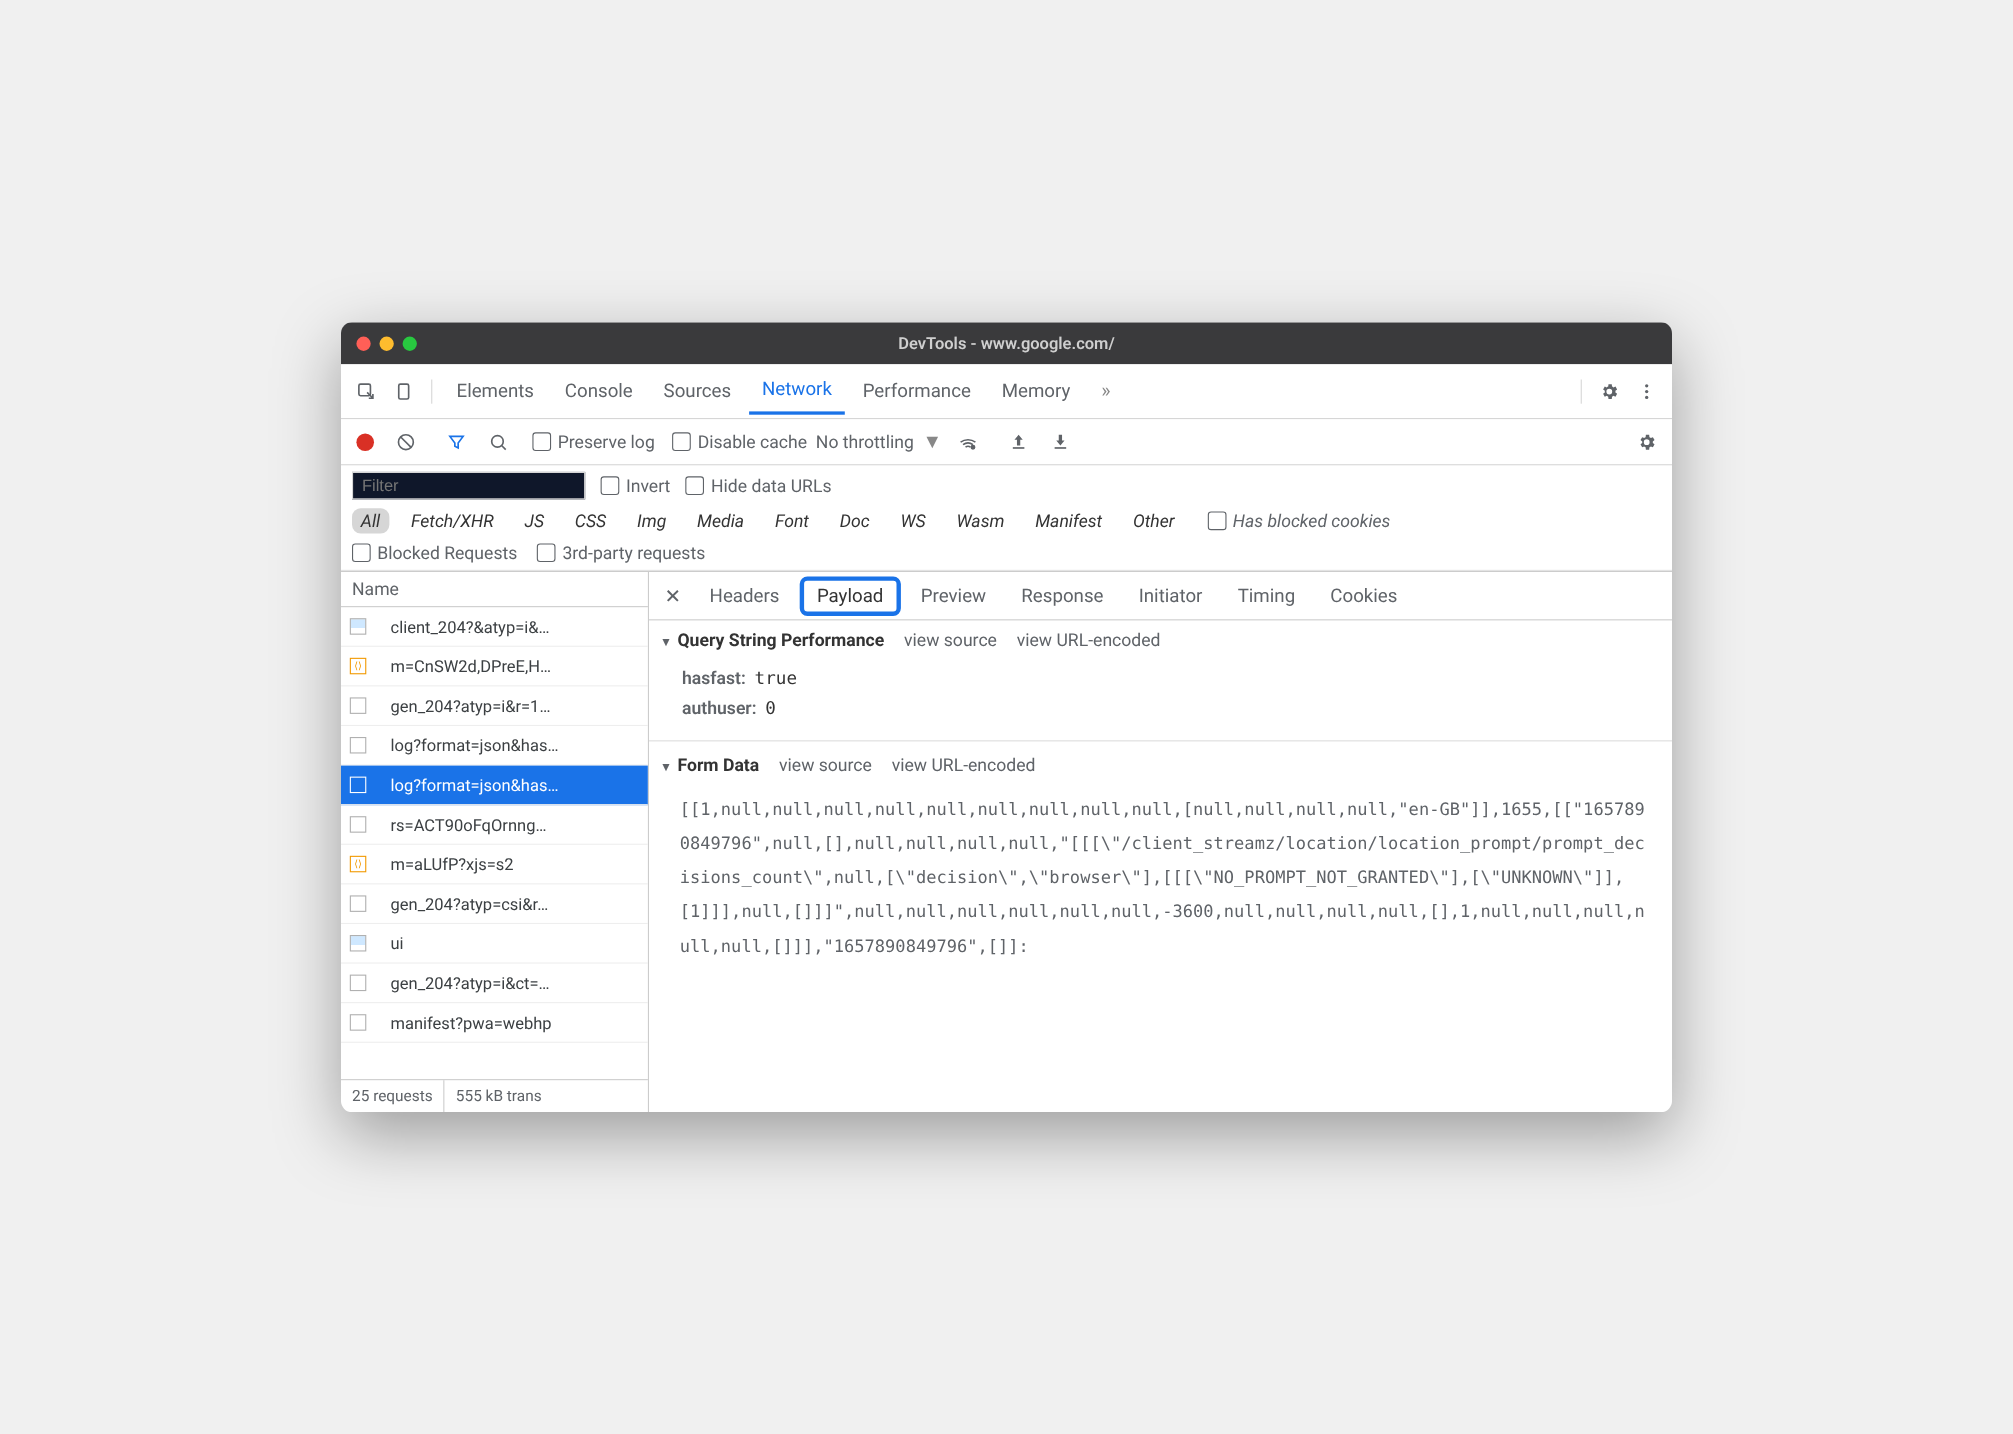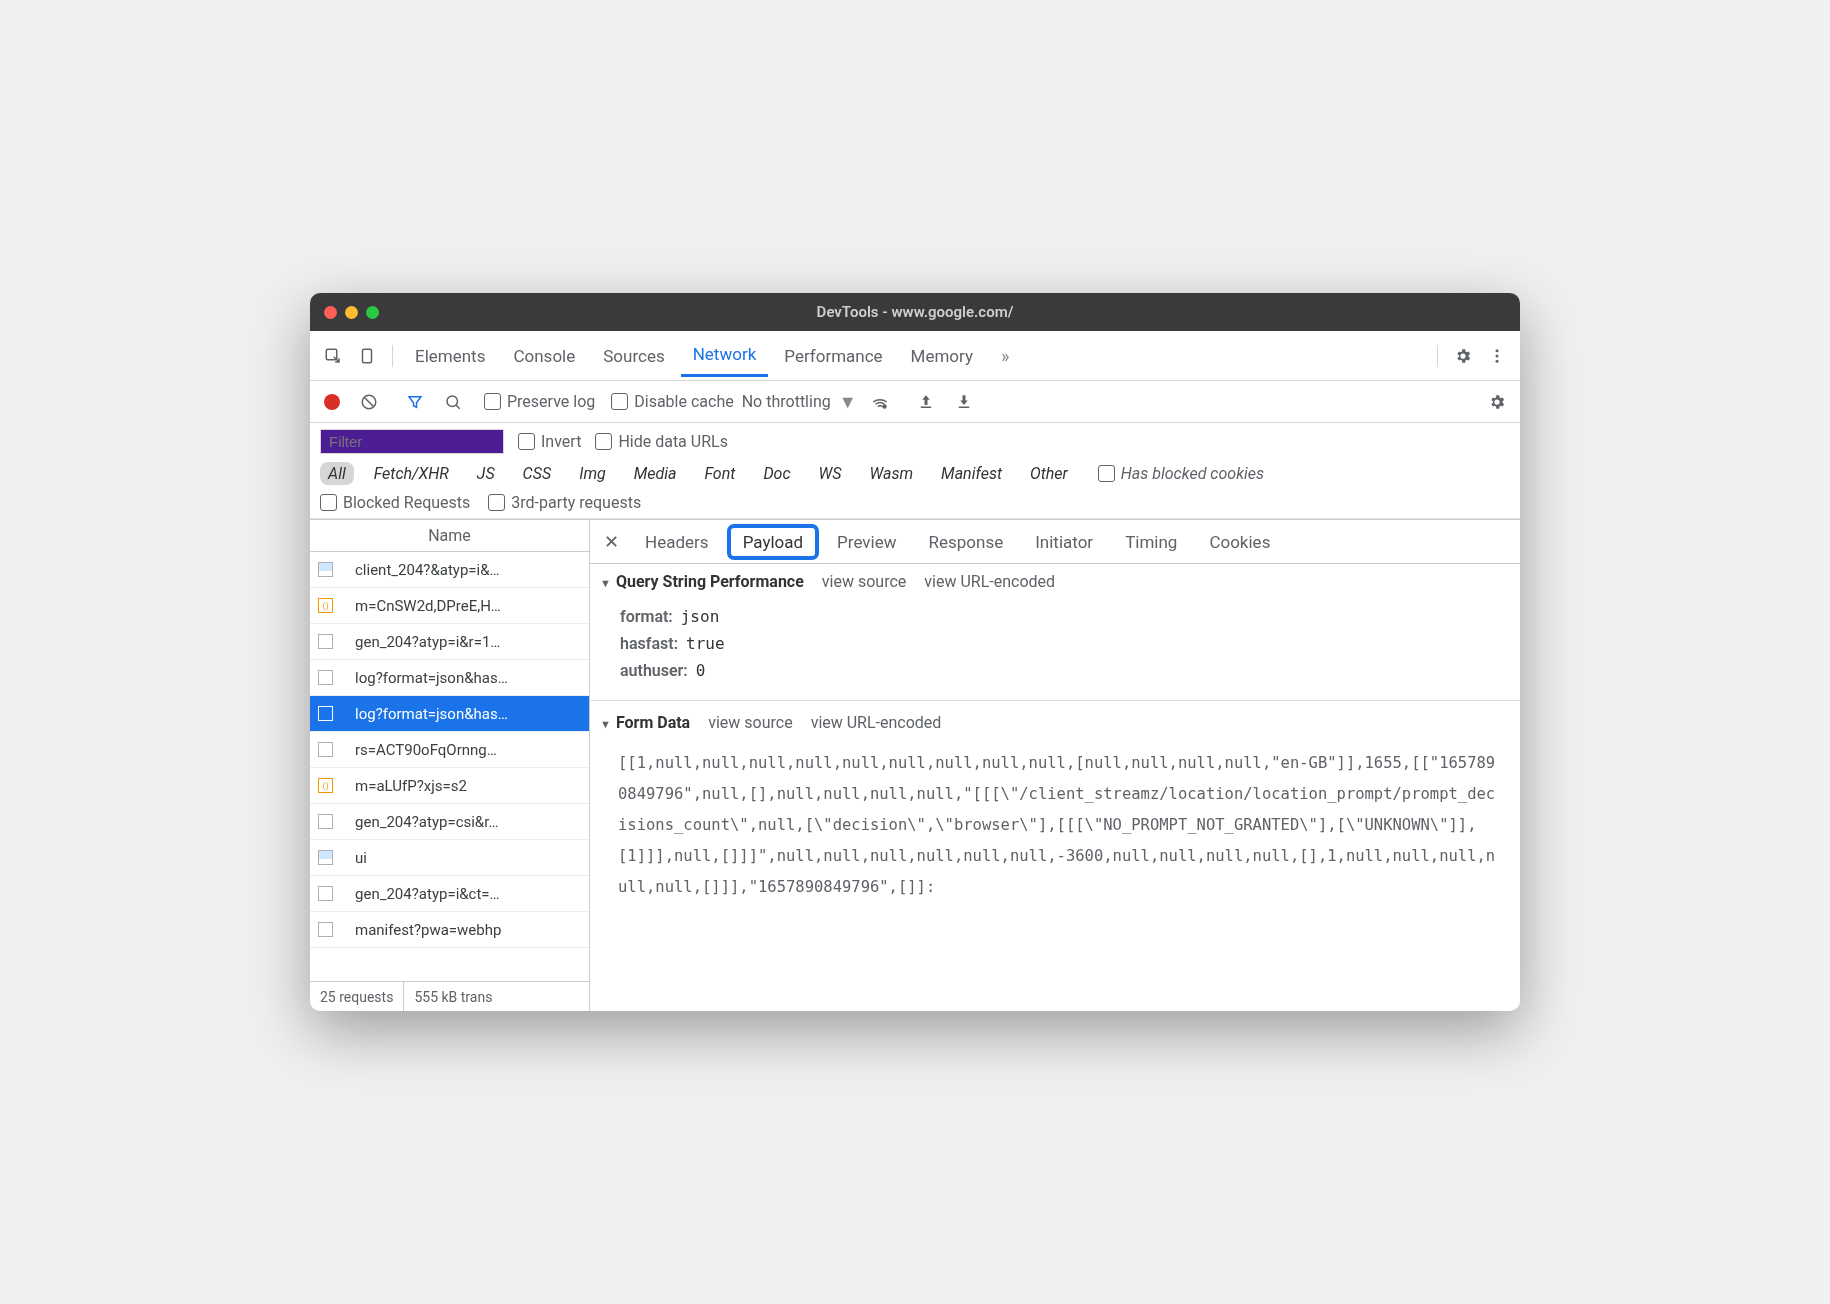--- a/index.html
+++ b/index.html
@@ -101,23 +101,23 @@
 
   .filter-bar {
     padding: 6px 10px;
     border-bottom: 1px solid #e4e4e4;
     color: #5f6368;
     font-size: 16px;
   }
   .filter-row1 { display: flex; align-items: center; gap: 14px; margin-bottom: 8px; }
   .filter-input {
     border: 1px solid #d6d6d6;
-    background: #4c1d95;
+    background: #0f172a;
     padding: 3px 8px;
-    width: 184px;
+    width: 212px;
     color: #999;
     font-size: 15px;
   }
   .type-pills { display: flex; align-items: center; gap: 12px; flex-wrap: wrap; margin-bottom: 8px; font-style: italic;}
   .pill {
     padding: 2px 8px;
     border-radius: 8px;
     cursor: pointer;
     font-size: 16px;
     color: #333;
@@ -135,21 +135,20 @@
     border-right: 1px solid #ccc;
     display: flex;
     flex-direction: column;
     overflow: hidden;
   }
   .name-header {
     padding: 6px 10px;
     border-bottom: 1px solid #ccc;
     color: #5f6368;
     font-size: 16px;
-    text-align: center;
   }
   .name-list { flex: 1; overflow-y: auto; }
   .req-row {
     display: flex; align-items: center;
     height: 36px;
     padding: 0 8px;
     gap: 22px;
     font-size: 15px;
     color: #3c4043;
     border-bottom: 1px solid #eee;
@@ -469,24 +468,20 @@
       </div>
 
       <div class="detail-body">
         <div class="section-header">
           <span class="tri">Query String Performance</span>
           <span class="link-btn">view source</span>
           <span class="link-btn">view URL-encoded</span>
         </div>
         <div class="kv-list" id="kv-list">
             <div class="kv">
-              <span class="k">format:</span>
-              <span class="v">json</span>
-            </div>
-            <div class="kv">
               <span class="k">hasfast:</span>
               <span class="v">true</span>
             </div>
             <div class="kv">
               <span class="k">authuser:</span>
               <span class="v">0</span>
             </div>
           </div>
 
         <hr class="sep">

